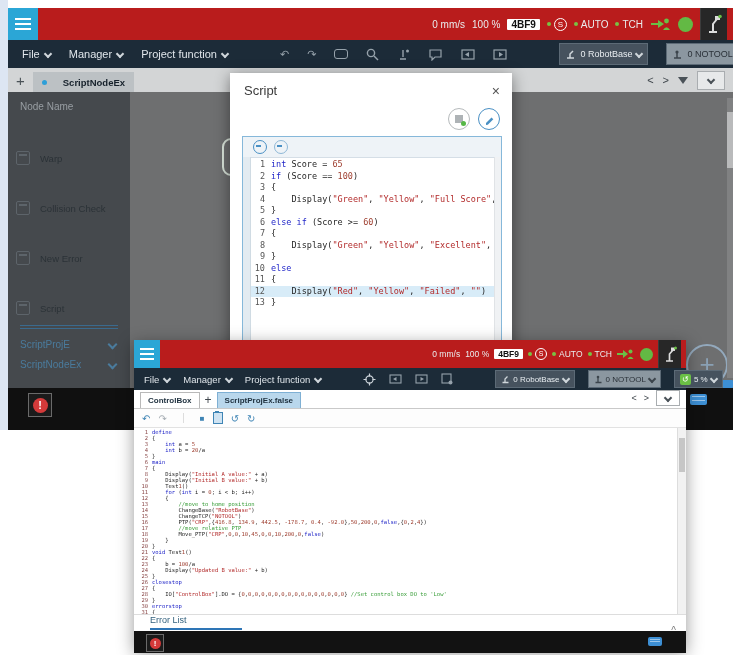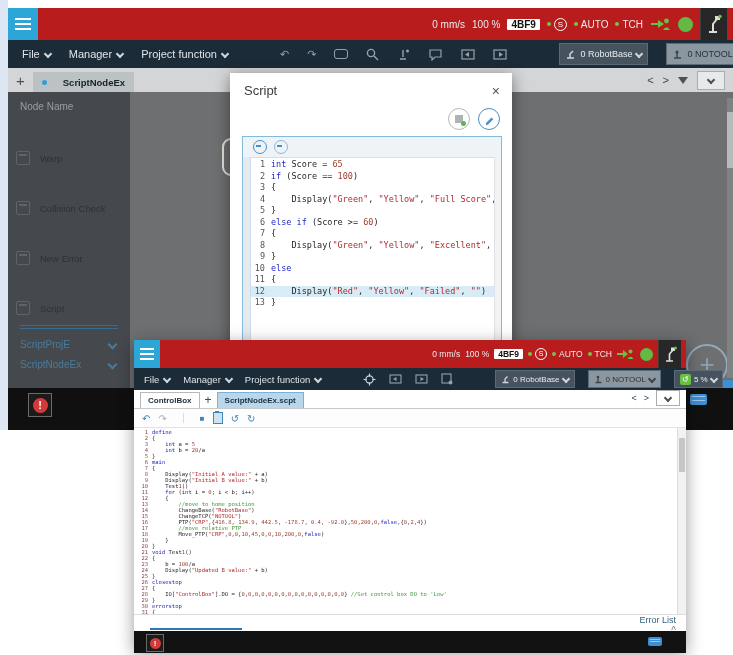--- a/index.html
+++ b/index.html
@@ -128,21 +128,21 @@
   .edtools2{height:18px;background:#fdfdfd;border-bottom:1px solid #e2e2e2;display:flex;align-items:center;gap:8px;padding-left:8px;font-size:10px;}
   .edtools2 .blue{color:#3f85b5;cursor:pointer;}
   .edtools2 .gray{color:#a7aeb4;cursor:pointer;}
   .clipb{width:8px;height:10px;border:1px solid #3f85b5;background:#cfe3f2;position:relative;cursor:pointer;}
   .clipb::before{content:"";position:absolute;left:1px;top:-2px;width:4px;height:2px;background:#3f85b5;}
   .codewrap{position:relative;height:186px;overflow:hidden;border-bottom:1px solid #ddd;}
   .bot-code{position:absolute;left:2px;top:1px;right:9px;bottom:0;font-size:5.5px;line-height:6px;overflow:hidden;}
   .bot-code .ln{width:12px;margin-right:4px;color:#8b4a4a;}
   .codescroll{position:absolute;right:0;top:0;bottom:0;width:8px;background:#f2f2f2;border-left:1px solid #ddd;}
   .codescroll i{display:block;width:6px;height:34px;background:#c6c6c6;margin:10px auto 0;}
-  .errrow{height:16px;background:#fff;display:flex;align-items:flex-end;padding:0 10px 0 16px;position:relative;flex-direction:column;}
+  .errrow{height:16px;background:#fff;display:flex;align-items:flex-start;padding:0 10px 0 16px;position:relative;flex-direction:column;}
   .errlabel{color:#33617e;font-size:9px;}
   .errline{position:absolute;left:16px;bottom:1px;width:92px;height:2px;background:#2e75b6;}
   .errcaret{margin-left:auto;color:#777;font-size:10px;cursor:pointer;}
   .wbot .bbar{height:22px;background:#121212;position:relative;}
   .wbot .errbtn{left:12px;top:3px;width:16px;height:16px;}
   .wbot .errbtn i{width:11px;height:11px;font-size:8px;line-height:11px;}
   .wbot .kbd{position:absolute;right:24px;top:6px;width:14px;height:9px;}
 </style>
 </head>
 <body>
@@ -459,21 +459,21 @@
           <i class="chev sm" style="margin-left:auto;"></i>
       </span>
     </nav>
 
     <div class="tabrow">
       <span class="ftab">
           <span>ControlBox</span>
         </span>
       <span class="fplus">+</span>
       <span class="ftab active">
-          <span>ScriptNodeEx.scpt</span>
+          <span>ScriptProjEx.false</span>
         </span>
       <span class="tabr-right">
         <span>&lt;</span>
         <span>&gt;</span>
         <span class="vbox2">
             <i class="chev sm dk"></i>
           </span>
       </span>
     </div>
 

